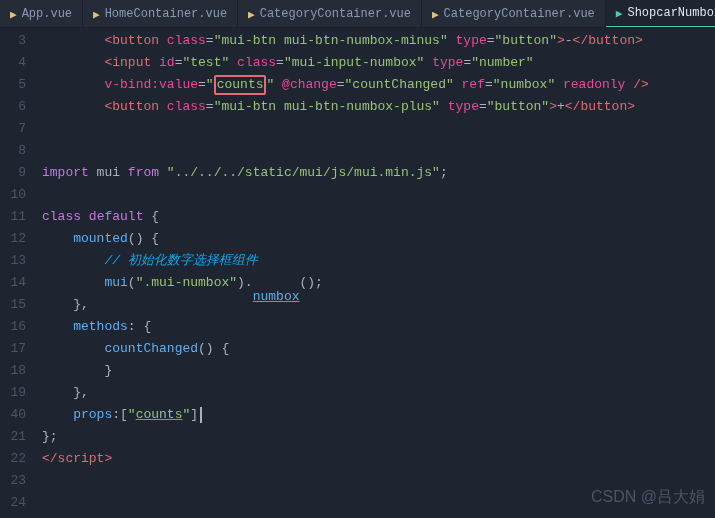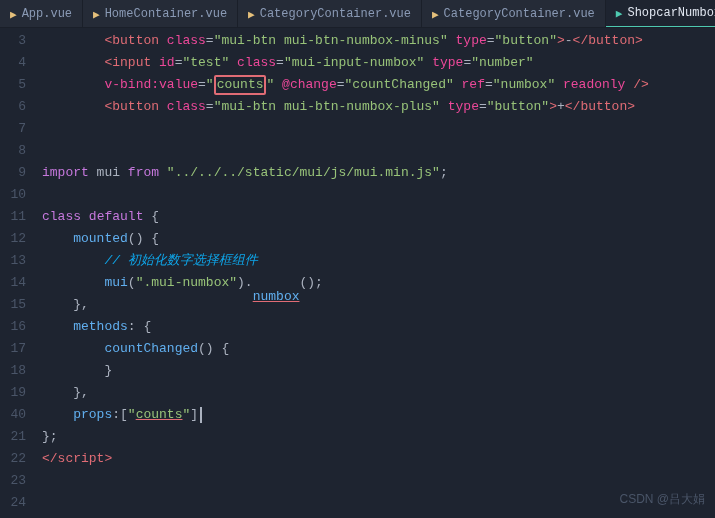--- a/index.html
+++ b/index.html
@@ -121,21 +121,21 @@
       margin-left: 2px;
       vertical-align: middle;
     }
 
     
     .watermark {
       position: absolute;
       bottom: 10px;
       right: 10px;
       color: #4a5568;
-      font-size: 12px;
+      font-size: 16px;
       font-family: Arial, sans-serif;
     }
   </style>
 </head>
 <body>
 
 <div>
 
   <div class="tab-bar">
     <div class="tab">

